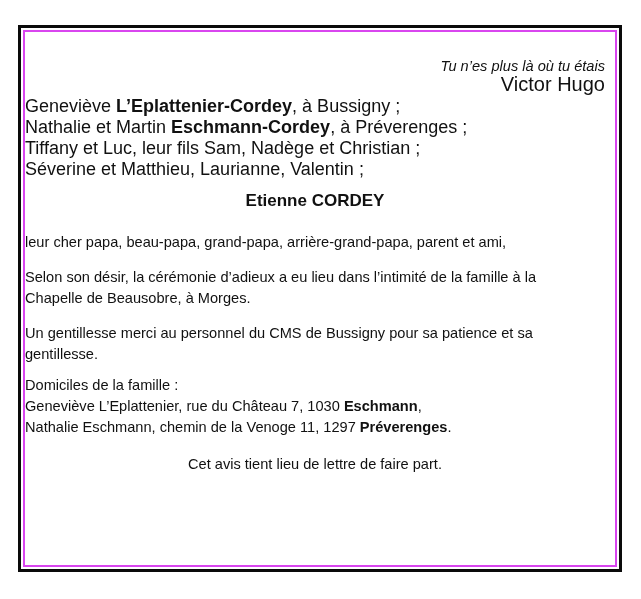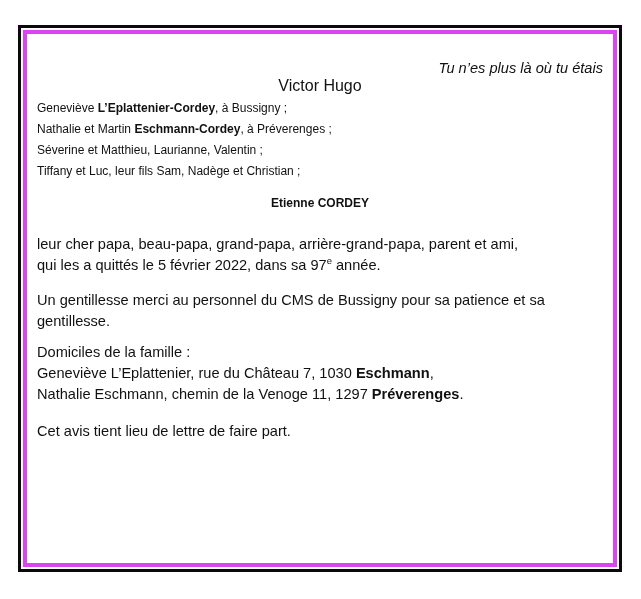--- a/index.html
+++ b/index.html
@@ -23,93 +23,97 @@
     height: 547px;
     box-sizing: border-box;
     border: 3px solid #0a0a0a;
     padding: 2px;
     background: #ffffff;
   }
   .frame-inner {
     box-sizing: border-box;
     width: 100%;
     height: 100%;
-    border: 4px solid #d946ef;
-    padding: 25px 10px 10px 10px;
+    border: 2px solid #d946ef;
+    padding: 25px 10px 10px 0;
     overflow: hidden;
   }
   .quote {
     text-align: right;
     font-style: italic;
     font-size: 14.6px;
     line-height: 18px;
     padding-right: 0px;
   }
   .quote-author {
-    text-align: center;
+    text-align: right;
     font-style: normal;
-    font-size: 16px;
+    font-size: 20px;
     line-height: 18px;
   }
   .family {
     margin-top: 3px;
-    font-size: 12px;
+    font-size: 18px;
     line-height: 21px;
   }
   .line { white-space: pre-wrap; }
   b { font-weight: bold; }
   .deceased {
     margin: 11px 0 21px 0;
     text-align: center;
-    font-size: 12px;
+    font-size: 17px;
     font-weight: bold;
     line-height: 20px;
   }
   .para {
     margin: 0 0 14px 0;
     font-size: 14.6px;
     line-height: 21px;
   }
   .para.tight { margin-bottom: 10px; }
   sup {
     font-size: 9.5px;
     vertical-align: super;
     line-height: 0;
   }
   .closing {
     margin-top: 16px;
+    text-align: center;
     font-size: 14.6px;
     line-height: 21px;
   }
 </style>
 </head>
 <body>
 
 <div class="frame-outer">
   <div class="frame-inner">
 
     <div class="quote">
       <div class="line">Tu n’es plus là où tu étais</div>
       <div class="quote-author">Victor Hugo</div>
     </div>
 
     <div class="family">
       <div class="line"><span>Geneviève </span><b>L’Eplattenier-Cordey</b><span>, à Bussigny ;</span></div>
       <div class="line"><span>Nathalie et Martin </span><b>Eschmann-Cordey</b><span>, à Préverenges ;</span></div>
+      <div class="line">Tiffany et Luc, leur fils Sam, Nadège et Christian ;</div>
       <div class="line">Séverine et Matthieu, Laurianne, Valentin ;</div>
-      <div class="line">Tiffany et Luc, leur fils Sam, Nadège et Christian ;</div>
     </div>
 
     <div class="deceased">Etienne CORDEY</div>
 
     <div class="para">
       <div class="line">leur cher papa, beau-papa, grand-papa, arrière-grand-papa, parent et ami,</div>
-      <div class="line"><span>qui les a quittés le 5 février 2022, dans sa 97</span><sup>e</sup><span> année.</span></div>
     </div>
 
+    <div class="para">
+      <div class="line">Selon son désir, la cérémonie d’adieux a eu lieu dans l’intimité de la famille à la</div>
+      <div class="line">Chapelle de Beausobre, à Morges.</div>
+    </div>
 
     <div class="para tight">
       <div class="line">Un gentillesse merci au personnel du CMS de Bussigny pour sa patience et sa</div>
       <div class="line">gentillesse.</div>
     </div>
 
     <div class="para">
       <div class="line">Domiciles de la famille :</div>
       <div class="line"><span>Geneviève L’Eplattenier, rue du Château 7, 1030 </span><b>Eschmann</b><span>,</span></div>
       <div class="line"><span>Nathalie Eschmann, chemin de la Venoge 11, 1297 </span><b>Préverenges</b><span>.</span></div>

